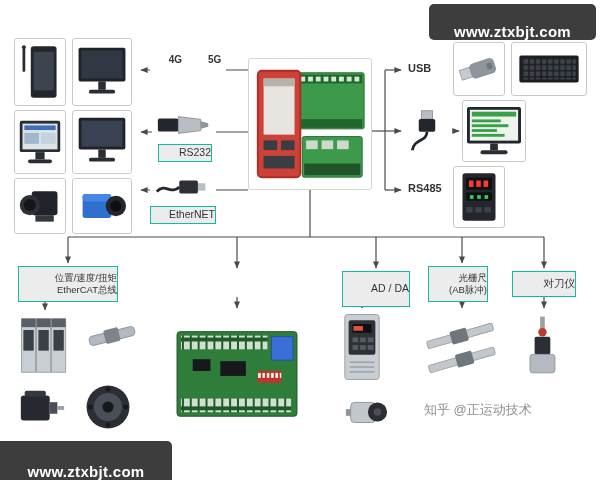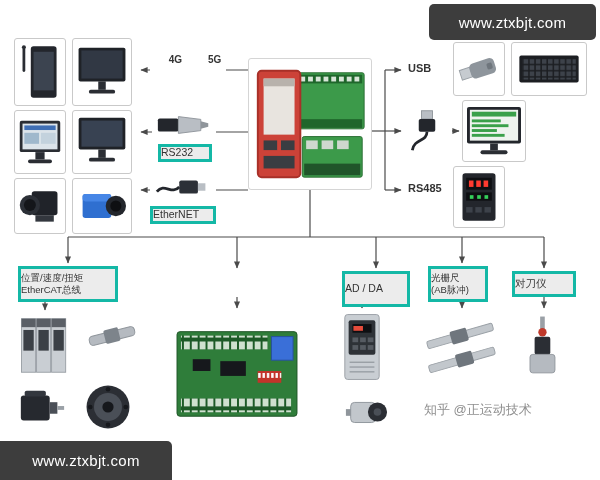--- a/index.html
+++ b/index.html
@@ -3,25 +3,25 @@
 <meta charset="utf-8">
 <style>
   * { box-sizing: border-box; }
   body { margin:0; background:#ffffff; }
   #canvas { position:relative; width:600px; height:480px; background:#fff;
             font-family:"Liberation Sans", sans-serif; overflow:hidden; }
   .abs { position:absolute; }
   .dev-box { position:absolute; background:#fff; border:1px solid #c9c9c9; border-radius:3px;
              display:flex; align-items:center; justify-content:center; }
   .img-holder { position:absolute; background:#fff; display:flex; align-items:center; justify-content:center; }
-  .chip { position:absolute; background:#ececec; border:3px solid #14b8a6; color:#333;
-          display:flex; flex-direction:column; align-items:flex-start; justify-content:center;
+  .chip { position:absolute; background:#ececec; border:1px solid #14b8a6; color:#333;
+          display:flex; flex-direction:column; align-items:flex-end; justify-content:center;
           text-align:center; line-height:1.3; }
-  .banner { position:absolute; background:#3d3d3d; color:#fff; display:flex; align-items:center;
-            justify-content:center; font-size:15px; letter-spacing:.3px; border-radius:5px; }
+  .banner { position:absolute; background:#3d3d3d; color:#fff; display:flex; align-items:flex-end;
+            justify-content:center; font-size:15px; letter-spacing:.3px; border-radius:5px;font-weight:bold; }
   .port-label { position:absolute; font-size:11px; color:#333; font-weight:bold; background:#fff; padding:0 2px; }
   .credit { position:absolute; color:#8f8f8f; font-size:13px; }
   .small-bold { font-size:10px; font-weight:bold; color:#333;margin-left:20px; }
 </style>
 </head>
 <body>
 
 <div id="canvas">
 
   <svg class="abs" style="left:0;top:0" width="600" height="480">

